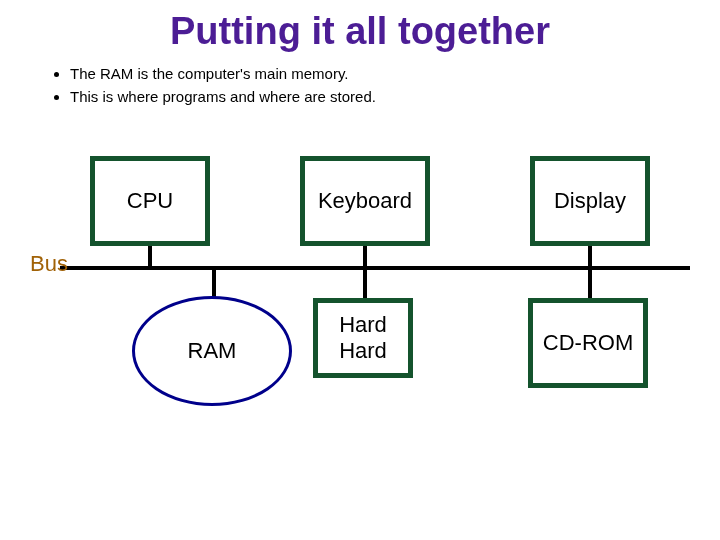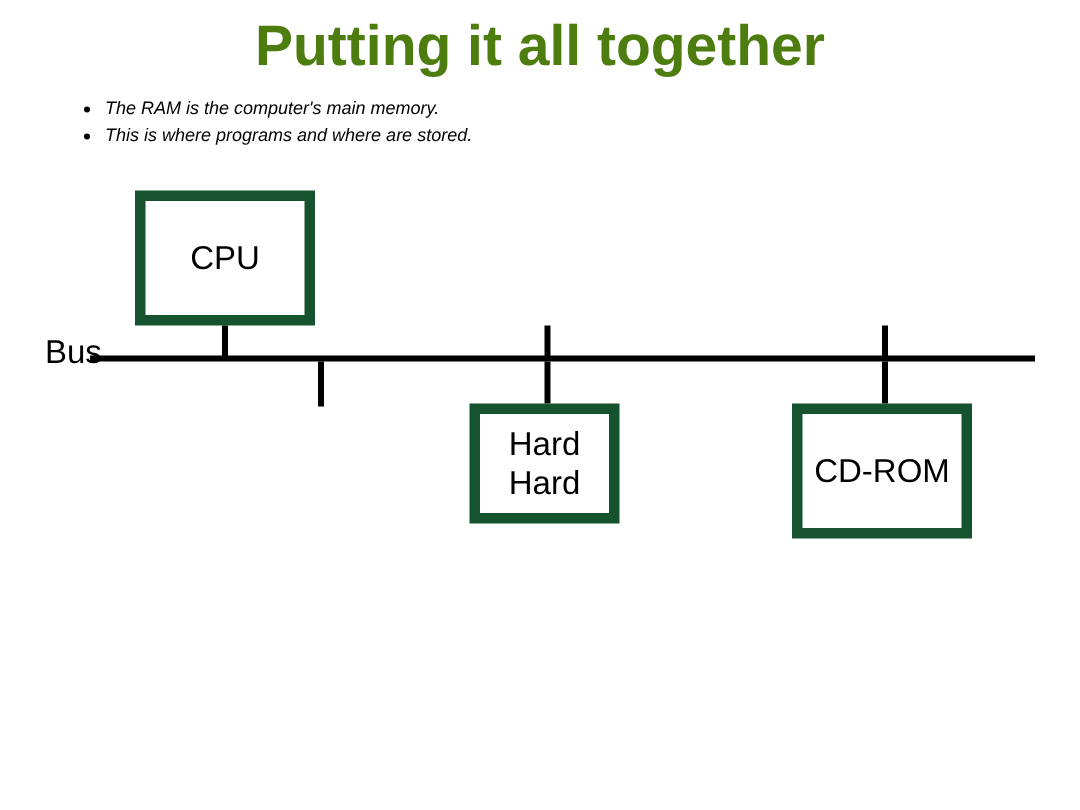--- a/index.html
+++ b/index.html
@@ -18,29 +18,28 @@
       height: 540px;
       position: relative;
       padding: 10px 30px;
     }
 
     .title {
       font-size: 38px;
       font-weight: bold;
       text-align: center;
       margin-bottom: 10px;
-      color: #4d7c0f;
+      color: #4c1d95;
     }
 
     .bullets {
-      font-size: 12px;
+      font-size: 15px;
       margin-left: 20px;
-      margin-bottom: 8px;
+      margin-bottom: 28px;
       line-height: 1.5;
-      font-style: italic;
     }
 
     .bullets li {
       list-style: disc;
       margin-left: 20px;
     }
 
     
     .diagram {
       position: relative;
@@ -58,27 +57,27 @@
       height: 4px;
       background: #000;
     }
 
     .bus-label {
       position: absolute;
       top: 115px;
       left: 0px;
       font-size: 22px;
       font-weight: normal;
-      color: #000000;
+      color: #a16207;
     }
 
     
     .box-rect {
       position: absolute;
-      border: 7px solid #14532d;
+      border: 5px solid #14532d;
       display: flex;
       align-items: center;
       justify-content: center;
       font-size: 22px;
       background: white;
     }
 
     
     .cpu-box {
       width: 120px;
@@ -200,30 +199,39 @@
 
   <div class="diagram">
 
     <div class="bus-line"></div>
     <div class="bus-label">Bus</div>
 
     <div class="box-rect cpu-box">
       <span>CPU</span>
     </div>
 
-
+    <div class="box-rect keyboard-box">
+      <span>Keyboard</span>
+    </div>
+
+    <div class="box-rect display-box">
+      <span>Display</span>
+    </div>
 
     <div class="vline-top vline-cpu-top"></div>
     <div class="vline-top vline-keyboard-top"></div>
     <div class="vline-top vline-display-top"></div>
 
     <div class="vline-bottom vline-ram-bottom"></div>
     <div class="vline-bottom vline-harddisk-bottom"></div>
     <div class="vline-bottom vline-cdrom-bottom"></div>
 
+    <div class="ram-oval">
+      <span>RAM</span>
+    </div>
 
     <div class="box-rect harddisk-box">
       <span>
         <span>Hard</span><br>
         <span>Hard</span>
       </span>
     </div>
 
     <div class="box-rect cdrom-box">
       <span>CD-ROM</span>

